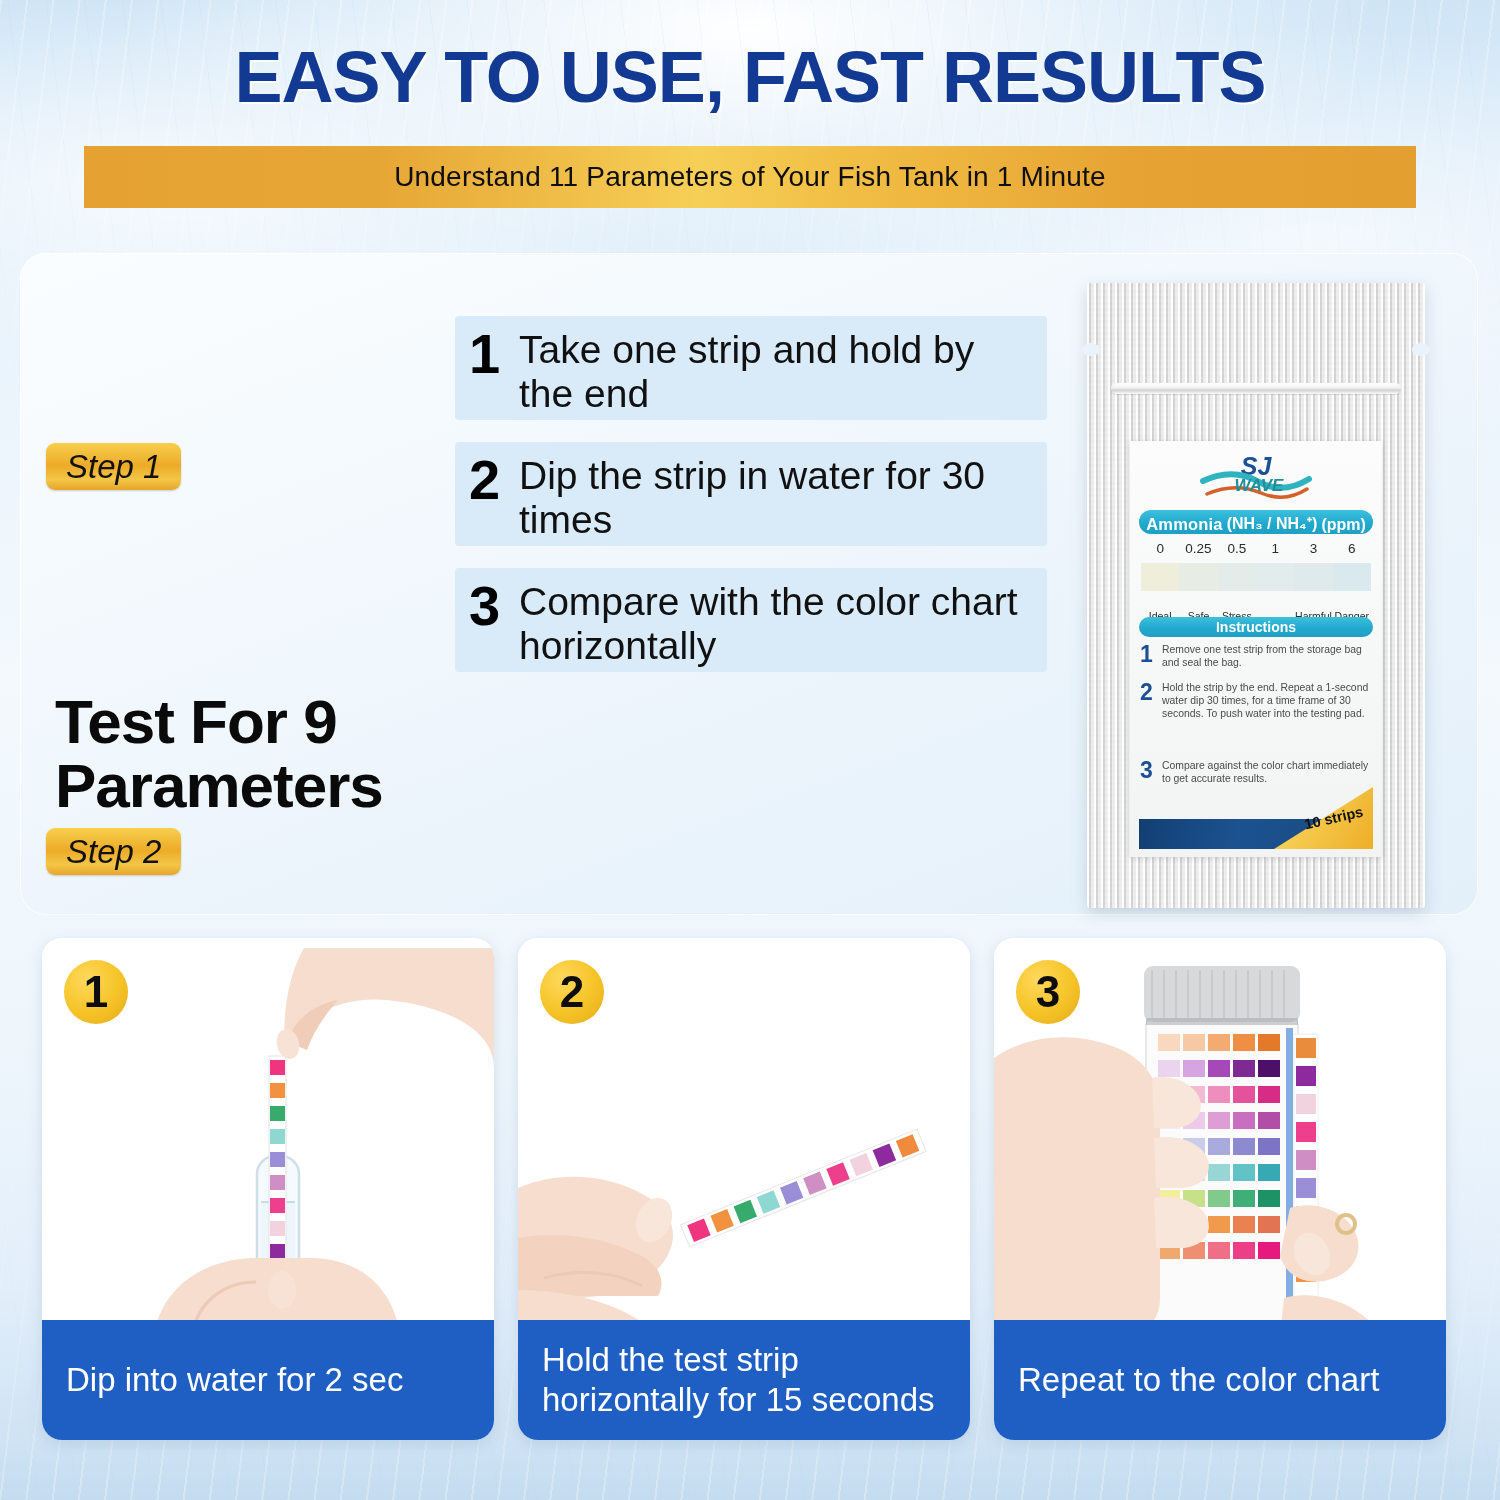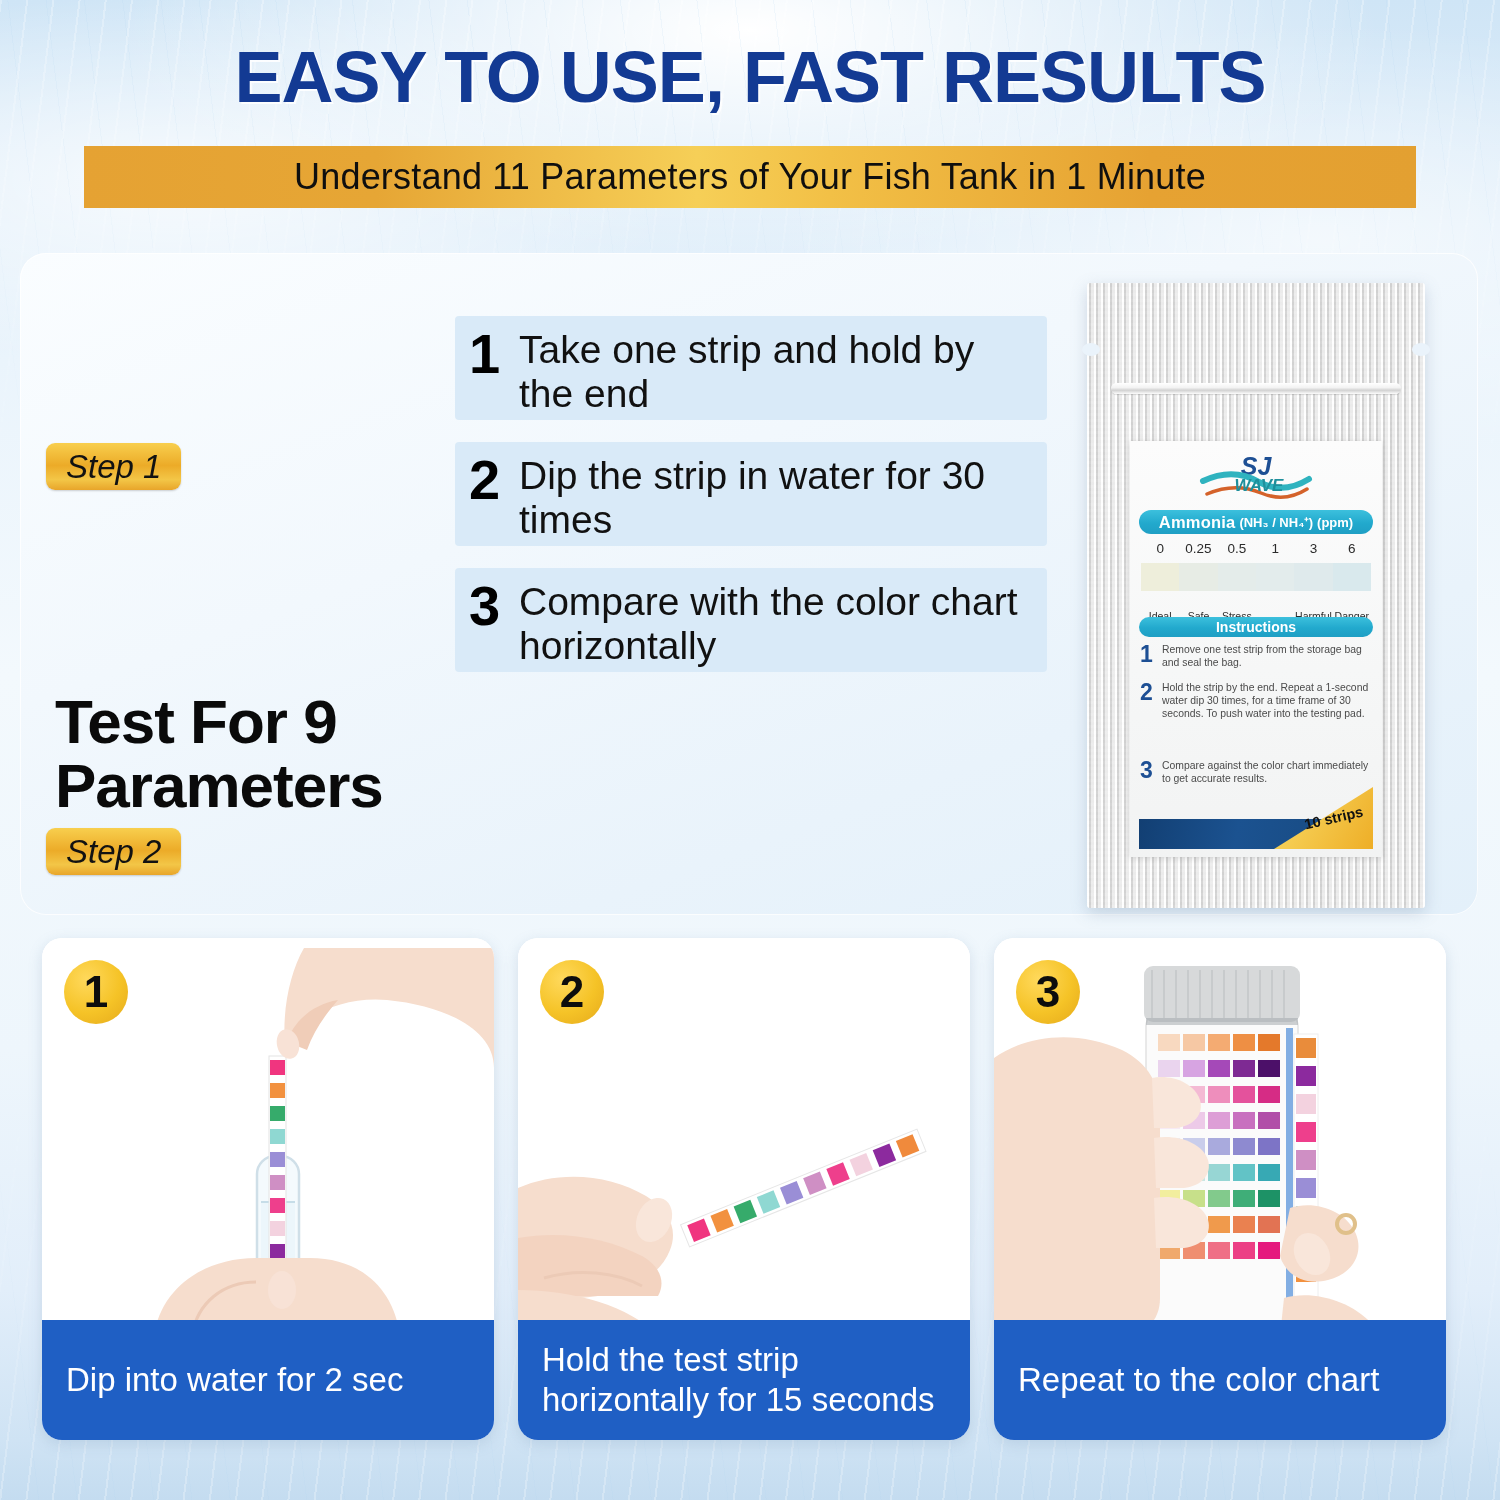--- a/index.html
+++ b/index.html
@@ -34,21 +34,21 @@
     color:#133a93;
     text-shadow:2px 2px 0 rgba(255,255,255,.85);
     white-space:nowrap;
   }
   .hdr-bar{
     position:absolute;left:84px;top:146px;width:1332px;height:62px;
     background:linear-gradient(90deg,#e5a233 0%,#e6a635 22%,#f6cf57 46%,#f2c046 56%,#e6a232 80%,#e3a031 100%);
     display:flex;align-items:center;justify-content:center;
   }
   .hdr-sub{
-    font-size:36px;color:#0f0f0f;white-space:nowrap;letter-spacing:.2px;
+    font-size:28px;color:#0f0f0f;white-space:nowrap;letter-spacing:.2px;
   }
 
   
   .panel{
     position:absolute;left:20px;top:253px;width:1458px;height:662px;
     border-radius:26px;
     background:linear-gradient(160deg,#fafdff 0%,#f2f8fd 38%,#e9f3fb 72%,#e3f0fa 100%);
     box-shadow:0 0 0 1px rgba(255,255,255,.8) inset;
   }
 
@@ -105,24 +105,24 @@
     overflow:hidden;
   }
 
   
   .logo{position:absolute;left:50%;top:8px;transform:translateX(-50%);width:118px;height:56px;}
 
   
   .amm-bar{
     position:absolute;left:9px;top:69px;width:234px;height:24px;border-radius:12px;
     background:linear-gradient(180deg,#3cc0dd 0%,#22a9cd 55%,#1f9fc4 100%);
-    display:flex;align-items:center;justify-content:center;color:#fff;white-space:nowrap;
+    display:flex;align-items:flex-end;justify-content:center;color:#fff;white-space:nowrap;
   }
   .amm-bar b{font-size:16.5px;letter-spacing:.2px;}
-  .amm-bar span{font-size:13px;margin-left:4px;font-weight:bold;}
+  .amm-bar span{font-size:16px;margin-left:4px;font-weight:bold;}
 
   .nums,.swatches,.labels{
     position:absolute;left:11px;width:230px;display:flex;
   }
   .nums{top:100px;height:20px;}
   .nums div{flex:1;text-align:center;font-size:13.5px;color:#2b2b2b;}
   .swatches{top:122px;height:28px;}
   .swatches div{flex:1;}
   .labels{top:169px;height:18px;}
   .labels div{flex:1;text-align:center;font-size:10.5px;color:#2b2b2b;white-space:nowrap;}

